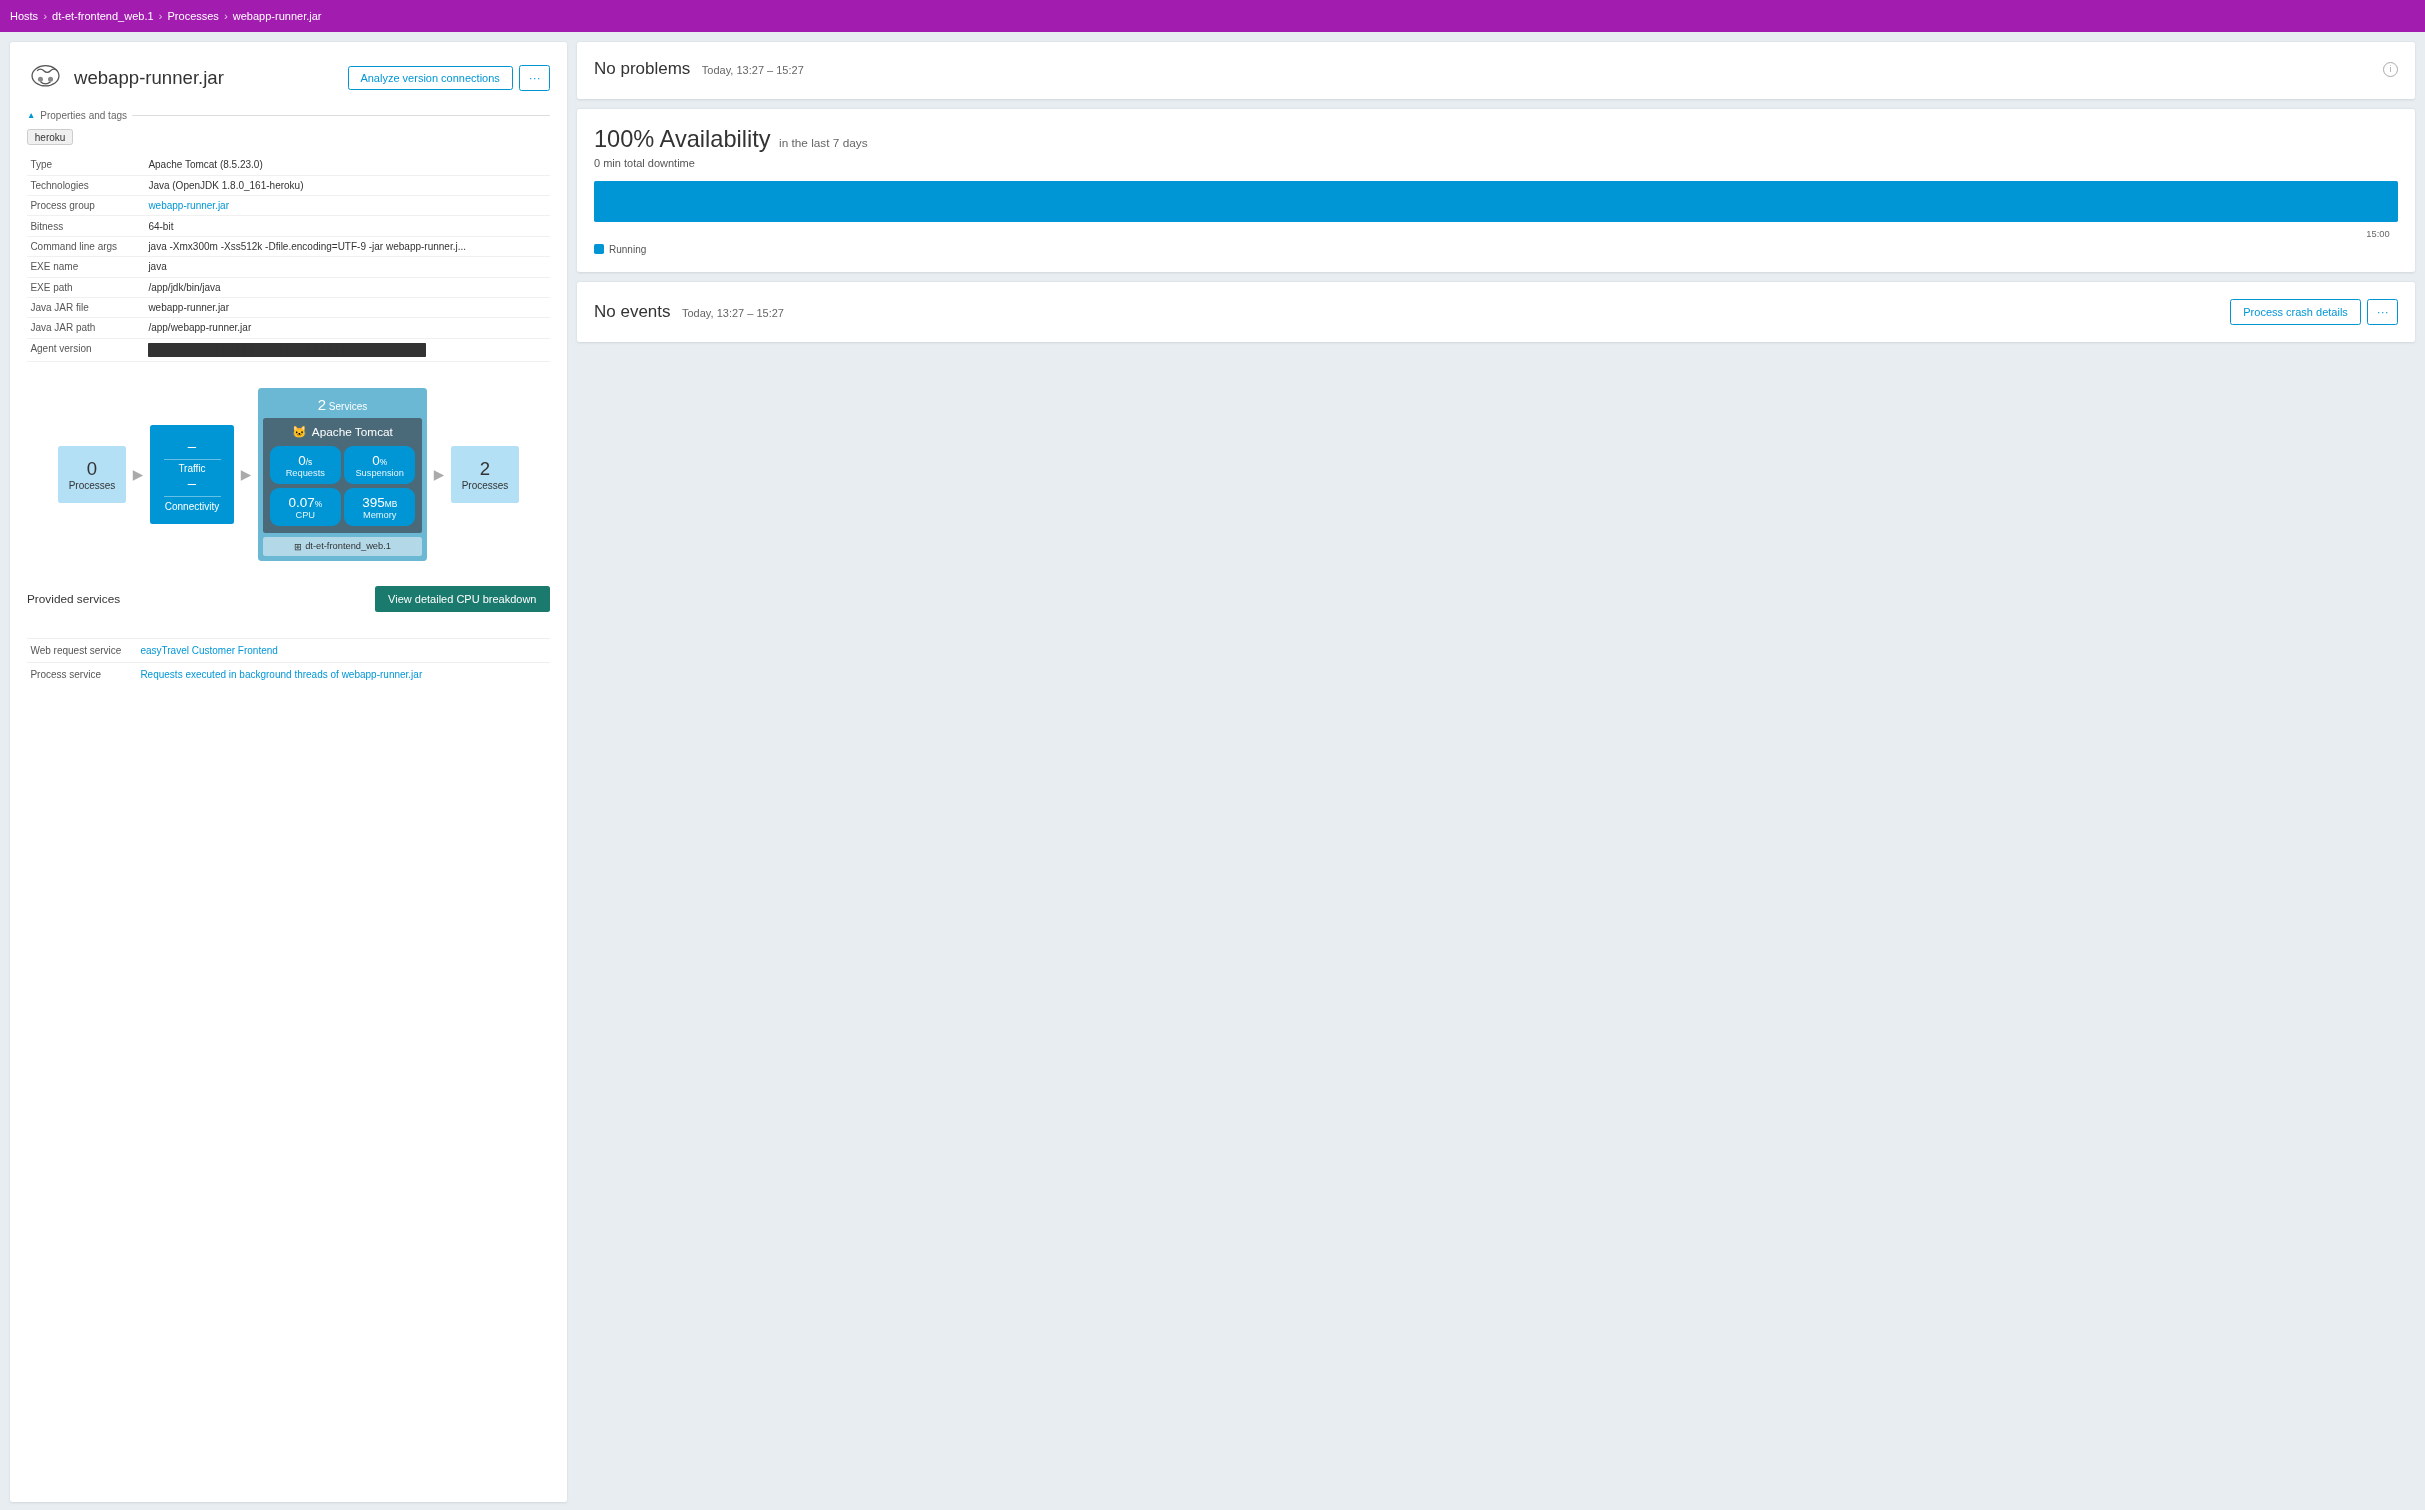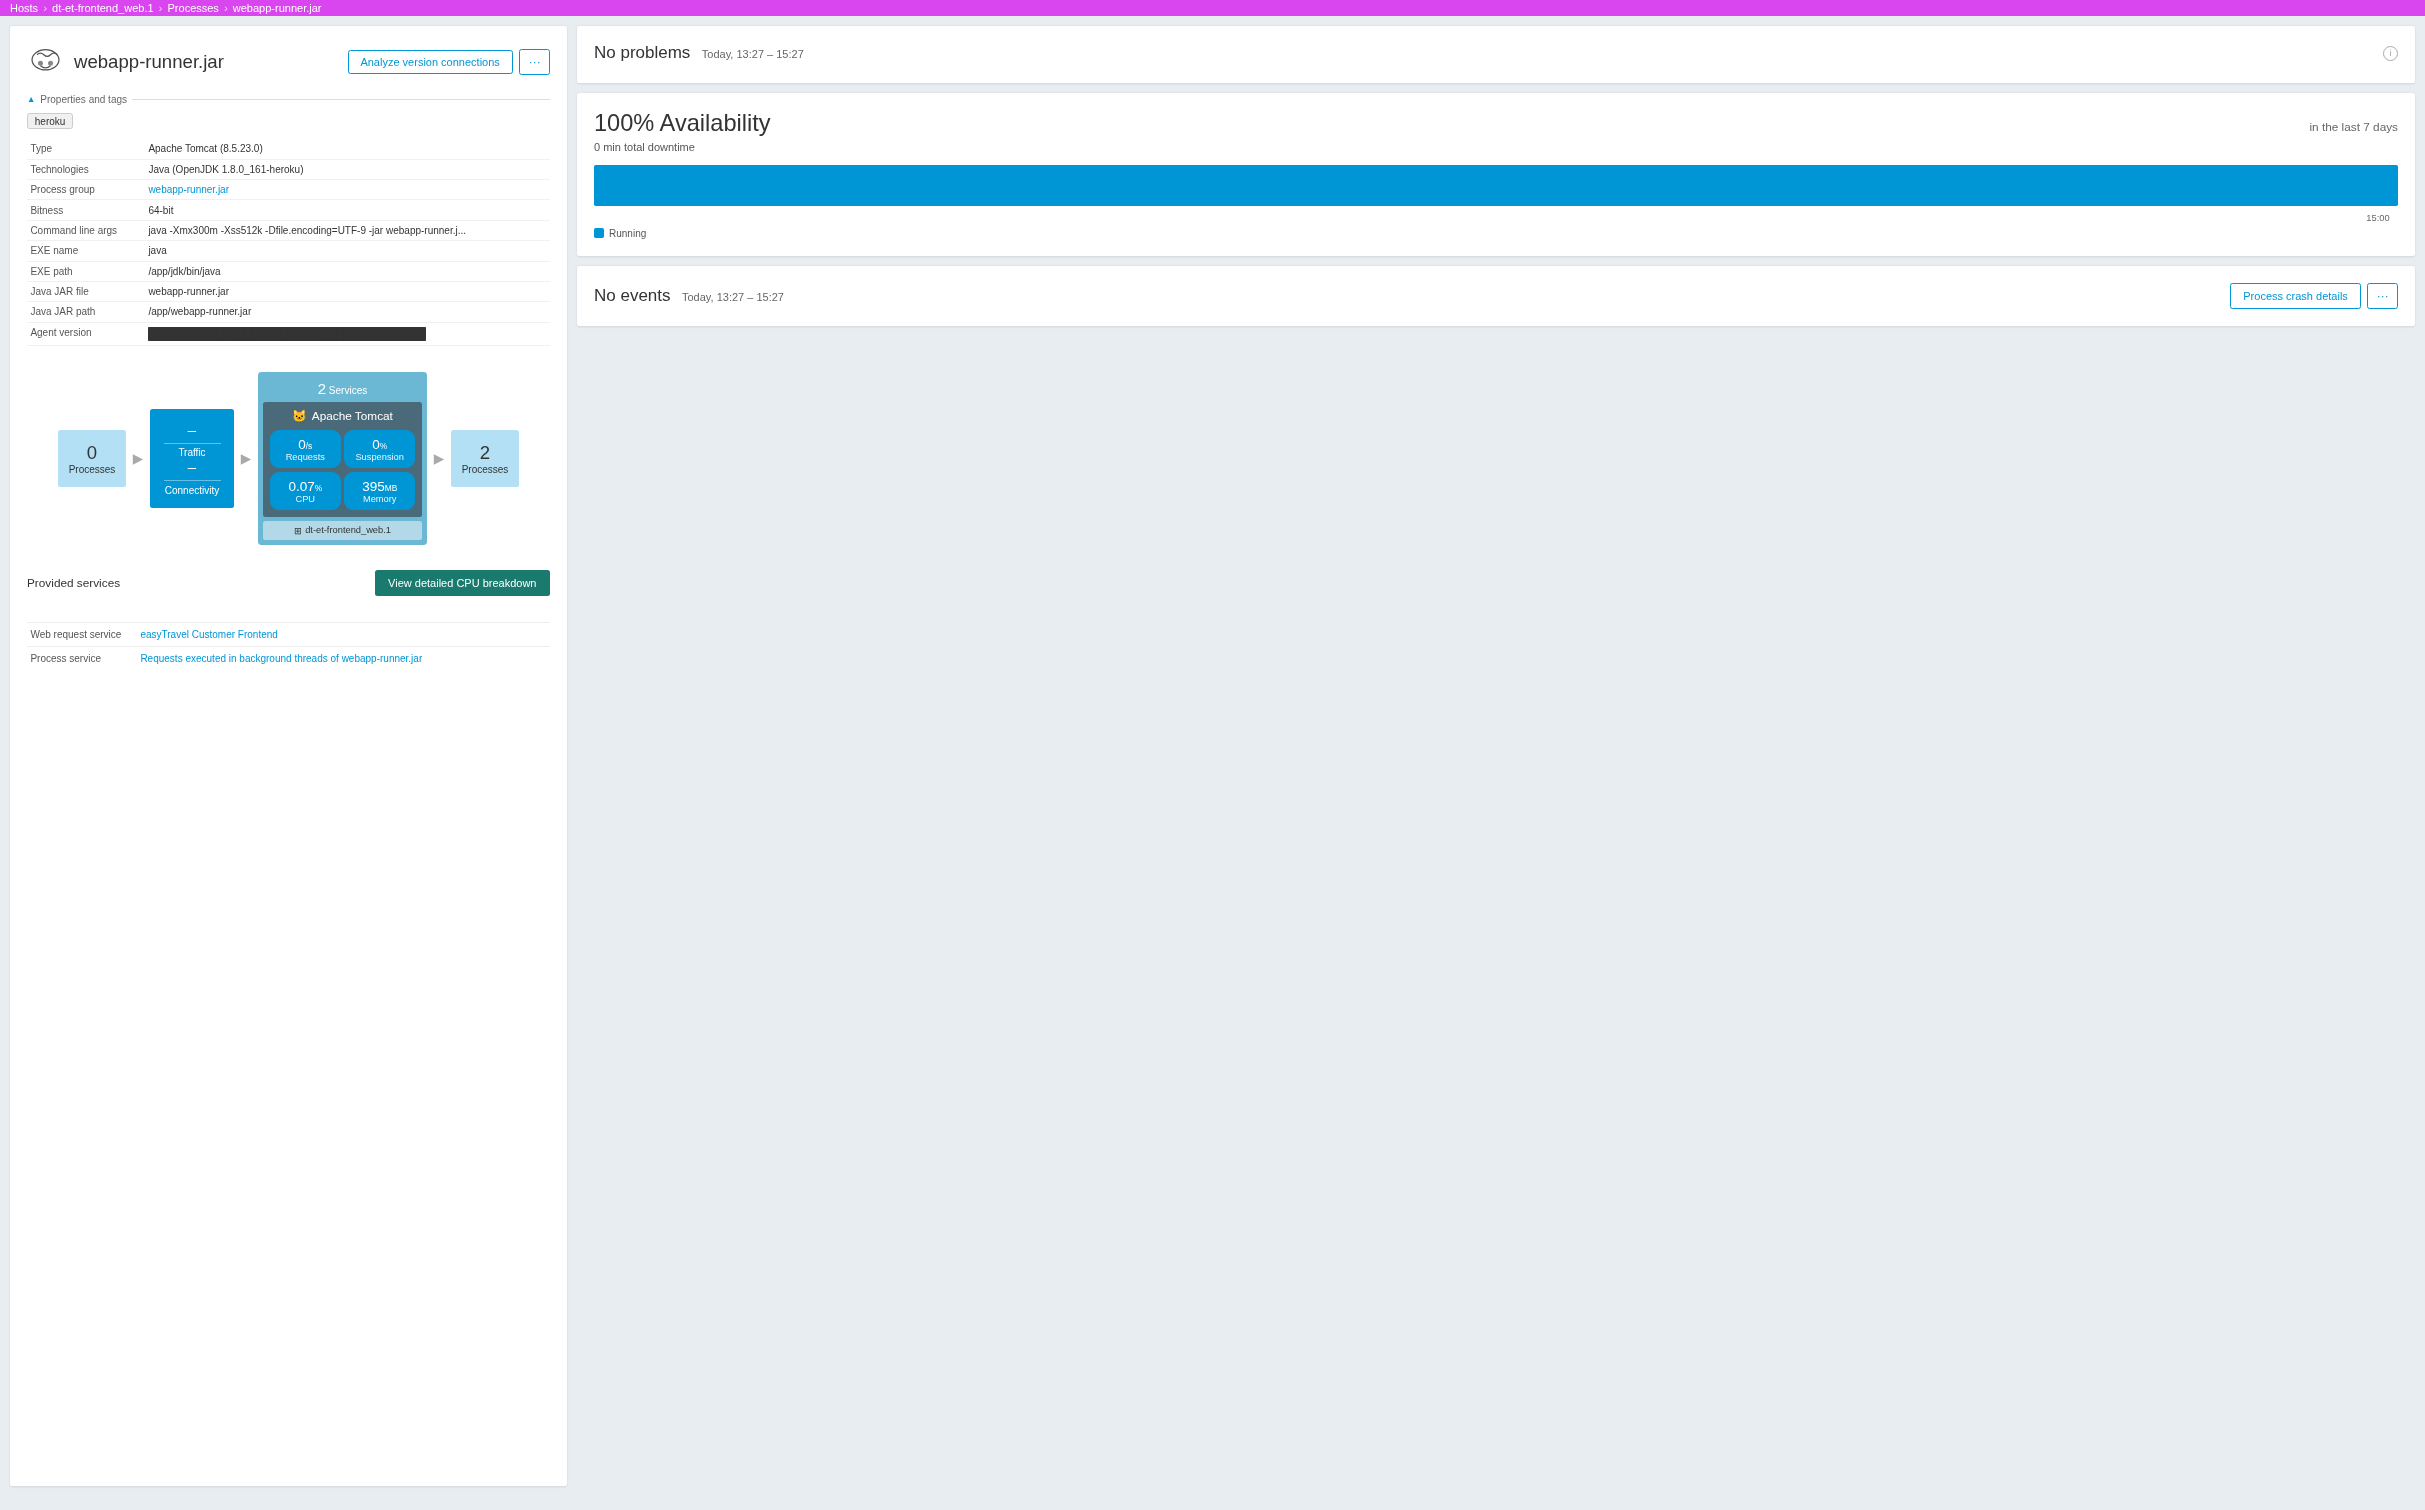--- a/index.html
+++ b/index.html
@@ -1,24 +1,24 @@
 <!DOCTYPE html>
 <html style="font-size:13.5px"><head>
   <meta charset="utf-8">
   <style>
     * { box-sizing: border-box; margin: 0; padding: 0; }
     body { font-family: -apple-system, BlinkMacSystemFont, 'Segoe UI', Arial, sans-serif; background: #e8edf2; font-size: 11px; color: #333; }
 
     
     .breadcrumb {
-      background: #d946ef;
+      background: #a21caf;
       display: flex;
       align-items: center;
       padding: 0 10px;
-      height: 16px;
+      height: 32px;
       gap: 0;
     }
     .breadcrumb-item {
       display: flex;
       align-items: center;
       color: #fff;
       font-size: 11px;
       font-weight: 500;
       cursor: pointer;
       text-decoration: none;
@@ -371,21 +371,20 @@
       justify-content: center;
       font-size: 9.3px;
       cursor: pointer;
     }
 
     .availability-header {
       display: flex;
       align-items: baseline;
       gap: 8.4px;
       margin-bottom: 3.4px;
-      justify-content: space-between;
     }
     .availability-pct {
       font-size: 23.6px;
       font-weight: 400;
       color: #333;
     }
     .availability-label {
       font-size: 11.8px;
       color: #666;
     }

